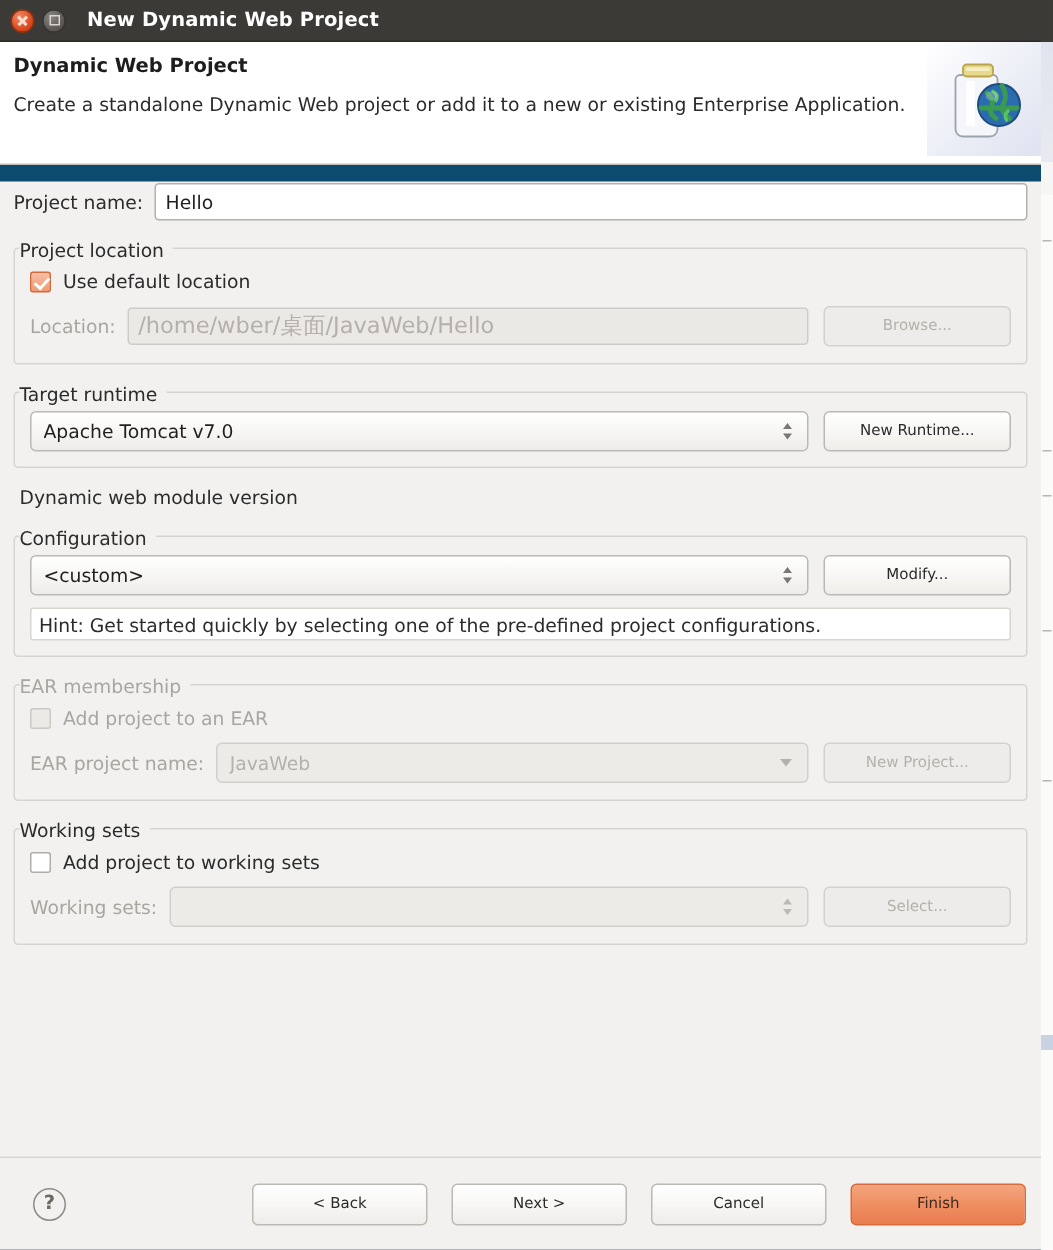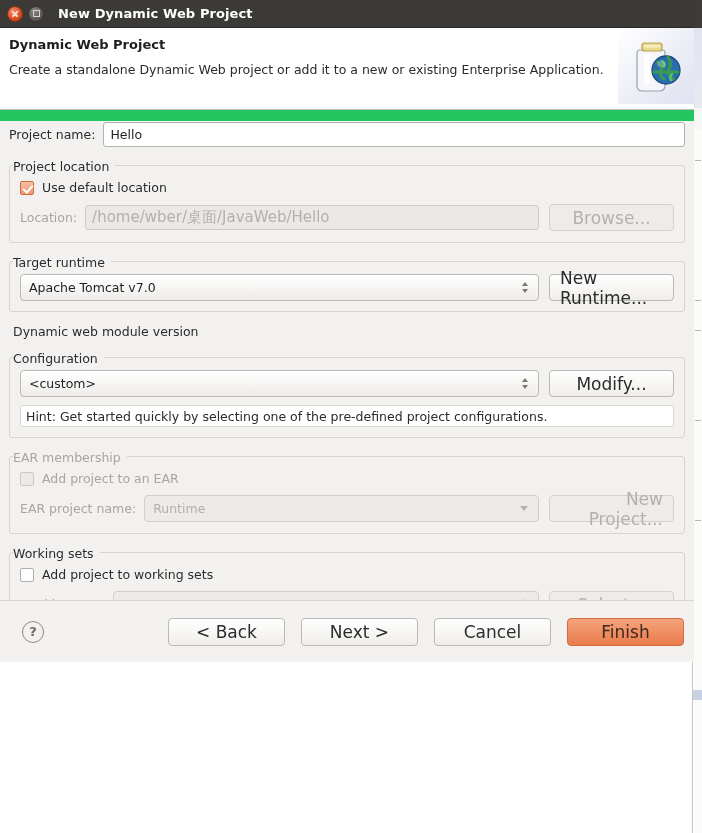--- a/index.html
+++ b/index.html
@@ -40,22 +40,22 @@
     width: 6px;
     height: 1px;
     background: #b9b6b0;
   }
 
   
   #window {
     position: absolute;
     top: 0; left: 0;
     width: 694px;
-    height: 662px;
-    background: #22c55e;
+    height: 833px;
+    background: #0c4a6e;
     z-index: 1;
     overflow: hidden;
   }
 
   
   #titlebar {
     height: 28px;
     background: linear-gradient(180deg, #4a4845 0%, #38363300 0%, #3c3a37 100%);
     background-color: #3c3a37;
     display: flex;
@@ -296,21 +296,21 @@
 
   
   .btn {
     height: 27px;
     min-width: 60px;
     border: 1px solid #bcb9b4;
     border-radius: 4px;
     box-sizing: border-box;
     background: linear-gradient(180deg, #ffffff 0%, #f7f6f4 55%, #efedea 100%);
     display: flex; align-items: center; justify-content: center;
-    font-size: 17px;
+    font-size: 10px;
     color: #2b2b2b;
     padding: 0 10px;
     flex: none;
   }
   .btn.disabled {
     background: #eeecea;
     border: 1px solid #d4d1cc;
     color: #b4b0ab;
   }
   .btn.primary {
@@ -467,21 +467,21 @@
     <div class="group">
       <span class="group-title disabled">EAR membership</span>
       <div class="group-box">
         <div class="row">
           <span class="cbox off disabled"></span>
           <span class="cb-label disabled">Add project to an EAR</span>
         </div>
         <div class="row">
           <span class="inline-label disabled">EAR project name:</span>
           <span class="combo disabled" style="flex:1;">
-            <span class="combo-text">Runtime</span>
+            <span class="combo-text">JavaWeb</span>
             <span class="caret-dn"></span>
           </span>
           <span class="btn disabled" style="width:125px;margin-left:10px;text-align:right;">New Project...</span>
         </div>
       </div>
     </div>
 
     <div class="group">
       <span class="group-title">Working sets</span>
       <div class="group-box">

